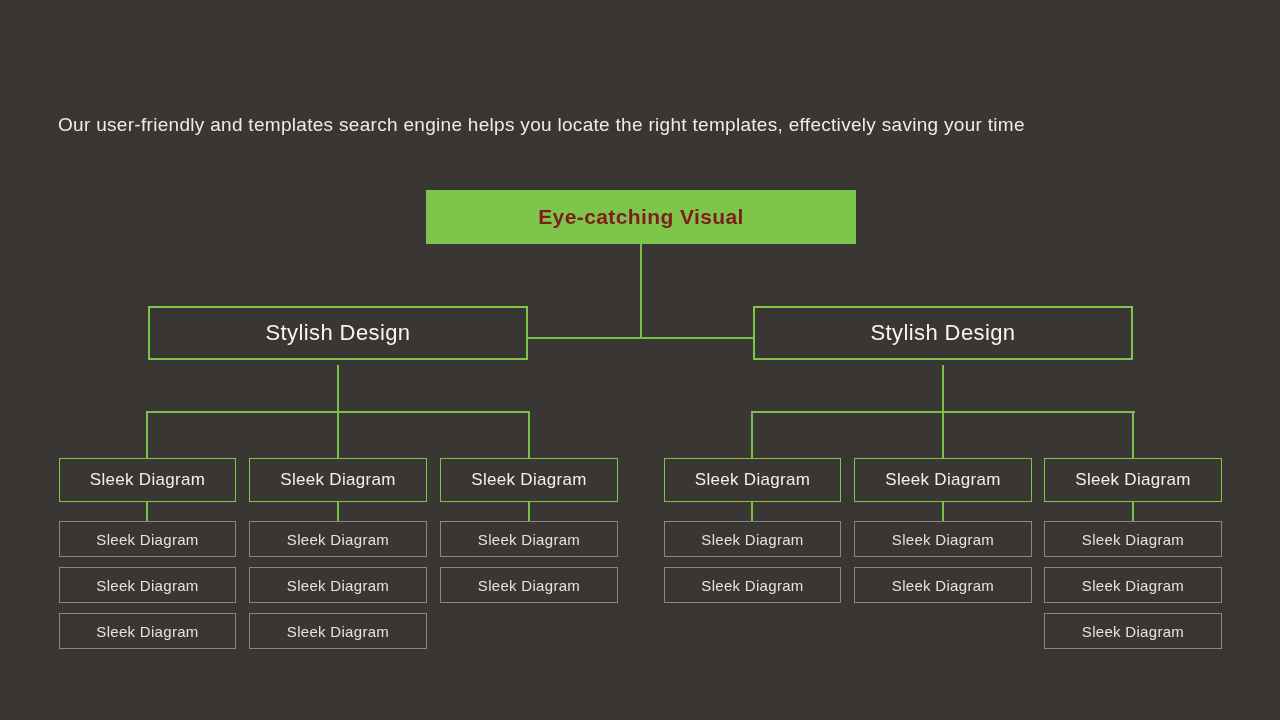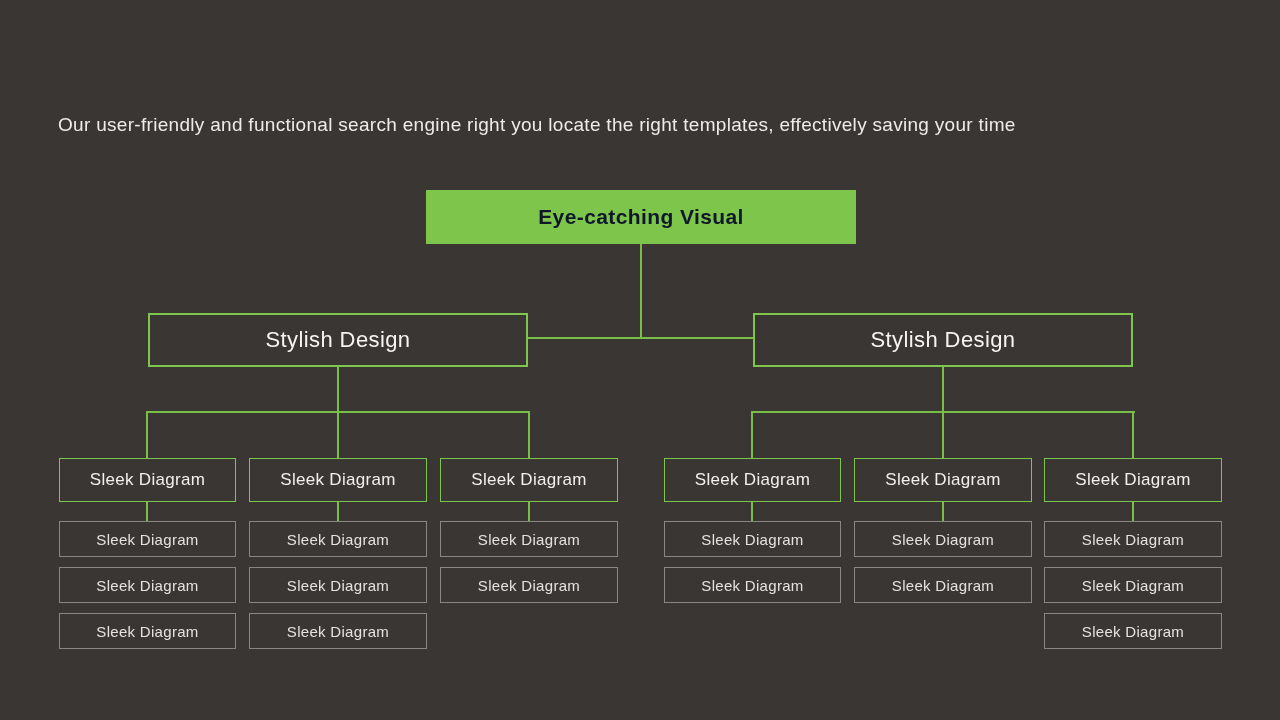--- a/index.html
+++ b/index.html
@@ -33,27 +33,27 @@
   .box {
     position: absolute;
     display: flex;
     align-items: center;
     justify-content: center;
     text-align: center;
   }
   .root-box {
     left: 426px; top: 190px; width: 430px; height: 54px;
     background: #7DC64B;
-    color: #0f172a;
+    color: #7f1d1d;
     font-size: 21px;
     font-weight: 600;
     letter-spacing: 0.4px;
   }
   .branch-box {
-    top: 313px; width: 380px; height: 54px;
+    top: 306px; width: 380px; height: 54px;
     border: 2px solid #7DC64B;
     color: #F7F5F2;
     font-size: 22px;
     font-weight: 400;
     letter-spacing: 0.4px;
   }
   .leaf-box {
     top: 458px; height: 44px;
     border: 1px solid #7DC64B;
     color: #F2F0ED;
@@ -68,21 +68,21 @@
     font-size: 15px;
     font-weight: 400;
     letter-spacing: 0.3px;
   }
 </style>
 </head>
 <body>
 
 <div class="slide">
 
-  <p class="subtitle">Our user-friendly and functional search engine right you locate the right templates, effectively saving your time</p>
+  <p class="subtitle">Our user-friendly and templates search engine helps you locate the right templates, effectively saving your time</p>
 
   <div class="chart">
 
     <div class="line" style="left:640px; top:244px; width:2px; height:94px;"></div>
     <div class="line" style="left:528px; top:337px; width:225px; height:2px;"></div>
 
     <div class="line" style="left:337px; top:365px; width:2px; height:94px;"></div>
     <div class="line" style="left:146px; top:411px; width:384px; height:2px;"></div>
     <div class="line" style="left:146px; top:411px; width:2px; height:47px;"></div>
     <div class="line" style="left:528px; top:411px; width:2px; height:47px;"></div>

